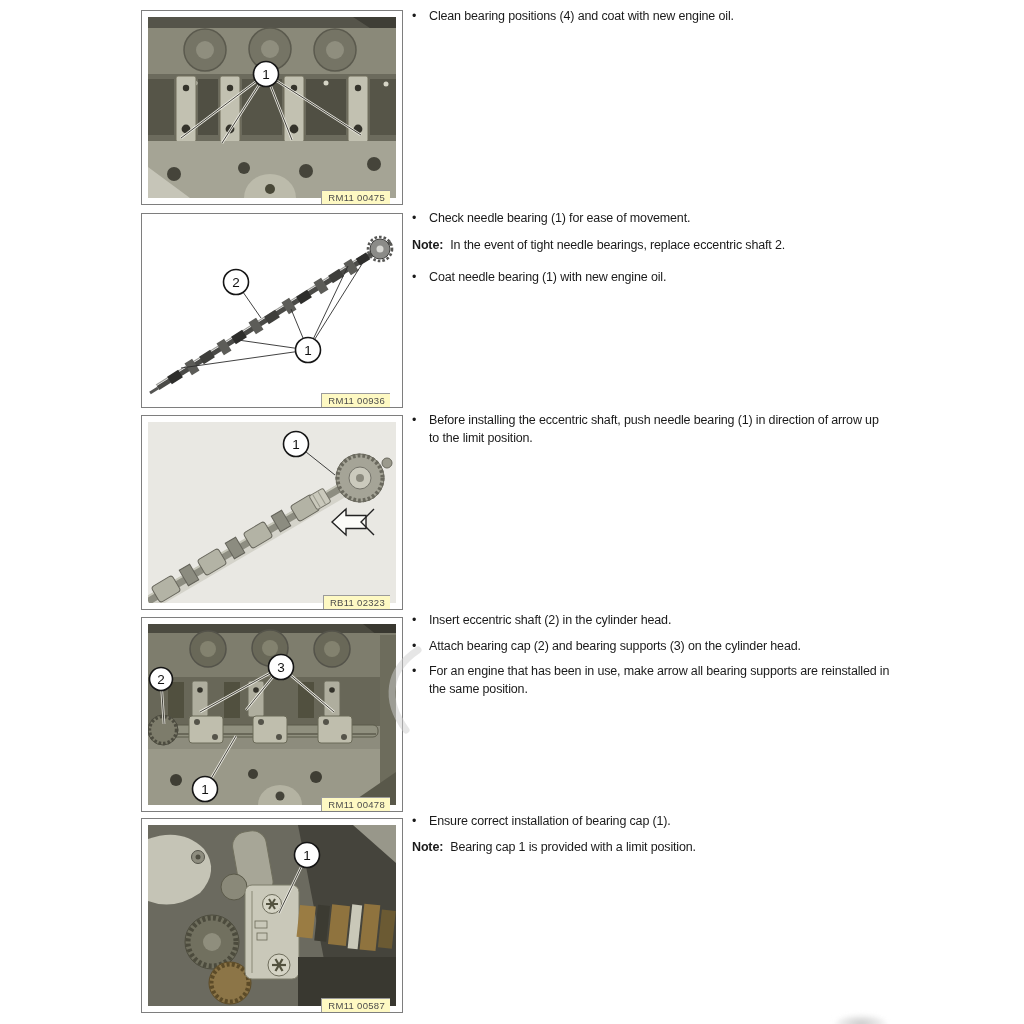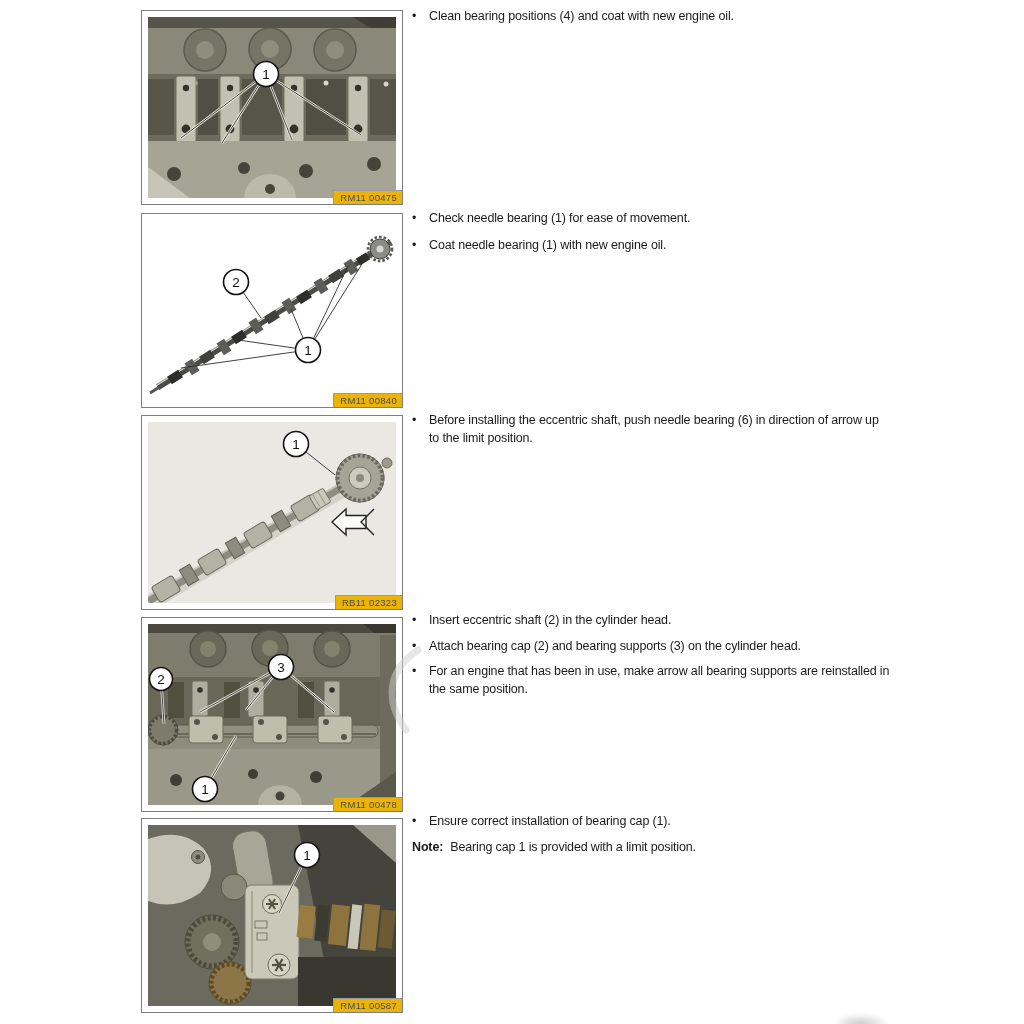--- a/index.html
+++ b/index.html
@@ -8,21 +8,21 @@
     font-family:"Liberation Sans","DejaVu Sans",sans-serif;color:#1a1a1a;
     overflow:hidden;
   }
   
   .panel{
     position:absolute;left:141px;width:248px;height:181px;
     padding:6px;border:1px solid #7e7e7e;background:#ffffff;
   }
   .panel svg{display:block;}
   .figcode{
-    position:absolute;right:0;bottom:0;background:#eab308;
+    position:absolute;right:12px;bottom:0;background:#fef9c3;
     border:1px solid #9b9b9b;border-right:none;border-bottom:none;
     font-size:9.5px;line-height:11px;padding:1px 5px 1px 6px;
     color:#4c4c4c;letter-spacing:.3px;white-space:nowrap;
   }
   
   .textcol{
     position:absolute;left:411px;width:480px;
     font-size:12.5px;line-height:17.5px;letter-spacing:-0.15px;
   }
   .item{display:flex;margin-bottom:8px;}
@@ -178,21 +178,21 @@
       </g>
       <g>
         <circle cx="88" cy="62" r="12.5" fill="#ffffff" stroke="#151515" stroke-width="1.6"></circle>
         <text x="88" y="66.7" text-anchor="middle" font-size="13.5" fill="#111111">2</text>
       </g>
       <g>
         <circle cx="160" cy="130" r="12.5" fill="#ffffff" stroke="#151515" stroke-width="1.6"></circle>
         <text x="160" y="134.7" text-anchor="middle" font-size="13.5" fill="#111111">1</text>
       </g>
     </svg>
-    <div class="figcode">RM11 00840</div>
+    <div class="figcode">RM11 00936</div>
   </div>
 
   <div class="panel" style="top:415px">
     <svg width="248" height="181" viewBox="0 0 248 181">
       <rect width="248" height="181" fill="#e9e8e3"></rect>
       <line x1="2" y1="181" x2="198" y2="66" stroke="#d4d3ca" stroke-width="15"></line>
       <line x1="0" y1="179" x2="192" y2="66" stroke="#8d8d81" stroke-width="8"></line>
       <line x1="-1" y1="175" x2="190" y2="63" stroke="#c6c6b9" stroke-width="2"></line>
       <g>
         <g transform="translate(18,167) rotate(-30.5)">
@@ -384,30 +384,33 @@
       <span class="marker">•</span>
       <span class="txt">Clean bearing positions (4) and coat with new engine oil.</span>
     </div>
   </div>
 
   <div class="textcol" style="top:210px">
     <div class="item" style="margin-bottom:9px">
       <span class="marker">•</span>
       <span class="txt">Check needle bearing (1) for ease of movement.</span>
     </div>
+    <div class="note">
+      <span class="note-label">Note:</span><span class="txt">In the event of tight needle bearings, replace eccentric shaft 2.</span>
+    </div>
     <div class="item">
       <span class="marker">•</span>
       <span class="txt">Coat needle bearing (1) with new engine oil.</span>
     </div>
   </div>
 
   <div class="textcol" style="top:412px">
     <div class="item">
       <span class="marker">•</span>
-      <span class="txt">Before installing the eccentric shaft, push needle bearing (6) in direction of arrow up to the limit position.</span>
+      <span class="txt">Before installing the eccentric shaft, push needle bearing (1) in direction of arrow up to the limit position.</span>
     </div>
   </div>
 
   <div class="textcol" style="top:612px">
     <div class="item">
       <span class="marker">•</span>
       <span class="txt">Insert eccentric shaft (2) in the cylinder head.</span>
     </div>
     <div class="item">
       <span class="marker">•</span>

